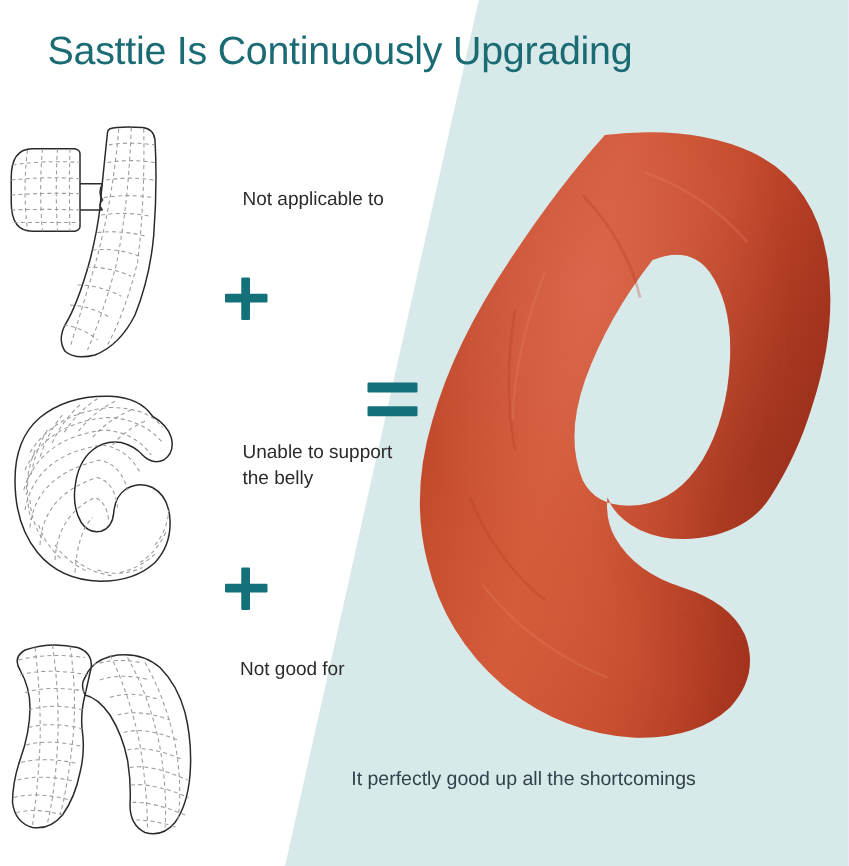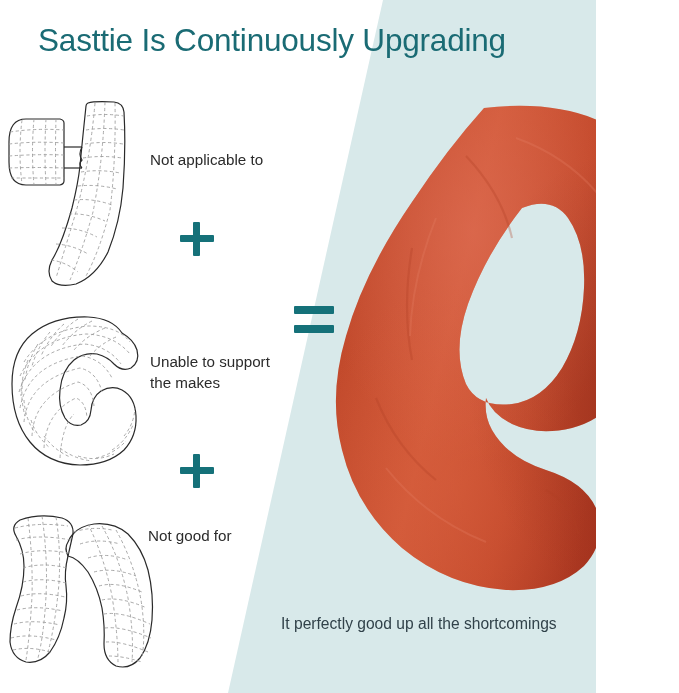--- a/index.html
+++ b/index.html
@@ -3,21 +3,21 @@
 <meta charset="utf-8">
 <title>Sasttie Pregnancy Pillow Infographic</title>
 <style>
   html, body {
     margin: 0;
     padding: 0;
     background: #ffffff;
   }
   #page {
     position: relative;
-    width: 596px;
+    width: 679px;
     height: 693px;
     overflow: hidden;
     background: #f0abfc;
     font-family: "Liberation Sans", sans-serif;
     -webkit-font-smoothing: antialiased;
   }
 
   
   .bg-white {
     position: absolute;
@@ -53,20 +53,21 @@
   .shape-1 { left: 4px;  top: 92px;  width: 148px; height: 198px; }
   .shape-2 { left: 4px;  top: 302px; width: 146px; height: 166px; }
   .shape-3 { left: 2px;  top: 500px; width: 162px; height: 182px; }
 
   .note {
     position: absolute;
     color: #2b2b2b;
     font-size: 15.2px;
     line-height: 1.36;
     width: 152px;
+    margin-left: 44px;
   }
   .note-1 { left: 150px; top: 150px; }
   .note-2 { left: 150px; top: 352px; }
   .note-3 { left: 148px; top: 526px; }
 
   
   .op-plus {
     position: absolute;
     width: 34px;
     height: 34px;
@@ -216,21 +217,21 @@
         <path d="M20 120 Q24 78 76 66 Q93 70 98 90"></path>
         <path d="M28 134 Q30 94 74 80 Q88 84 90 104"></path>
         <path d="M40 146 Q42 110 72 96 Q82 100 83 116"></path>
         <path d="M56 156 Q58 124 70 112"></path>
       </g>
     </svg>
   </div>
 
   <div class="note note-2">
     <div>Unable to support</div>
-    <div>the makes</div>
+    <div>the belly</div>
   </div>
 
   <div class="op-plus plus-2"></div>
 
   <div class="shape-block shape-3">
     <svg class="shape-svg" viewBox="0 0 162 182" width="162" height="182">
       <g fill="none" stroke="#2a2a2a" stroke-width="1.2">
 
         <path d="M14 36 Q8 26 18 20 Q38 13 60 18 Q72 22 71 34 L66 56 Q62 72 64 86 Q66 102 62 118 Q58 138 48 152 Q38 164 24 162 Q10 158 8 142 Q8 126 14 108 Q22 86 22 66 Q22 50 14 36 Z"></path>
 

